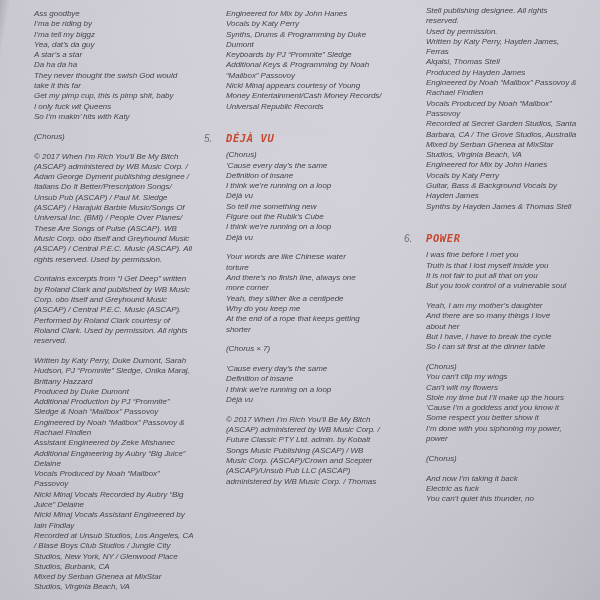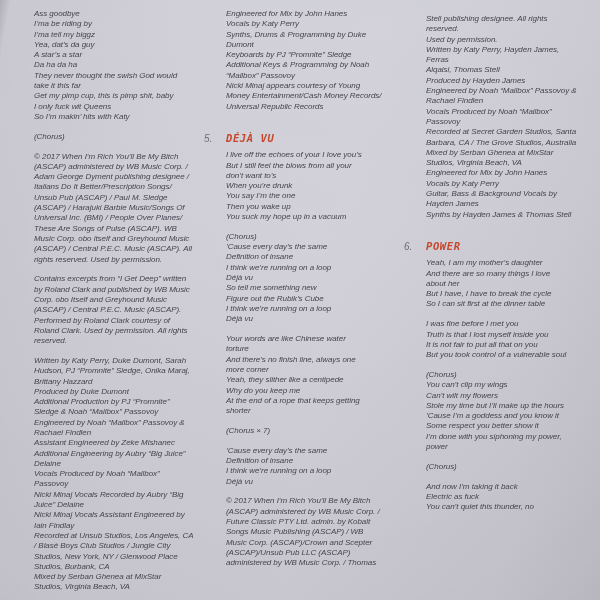--- a/index.html
+++ b/index.html
@@ -20,21 +20,21 @@
   }
   .col {
     position: absolute;
     font-size: 8px;
     line-height: 10.3px;
     letter-spacing: -0.05px;
   }
   .col p { margin: 0 0 9.5px 0; }
   .col-left   { left: 34px;  top: 9px;  width: 182px; }
   .col-middle { left: 204px; top: 9px;  width: 198px; padding-left: 22px; }
-  .col-right  { left: 404px; top: 14px;  width: 178px; padding-left: 22px; }
+  .col-right  { left: 404px; top: 6px;  width: 178px; padding-left: 22px; }
   .track-heading {
     position: relative;
     margin: 21px 0 5px 0;
   }
   .track-num {
     position: absolute;
     left: -22px;
     top: 1px;
     color: #6e6d77;
     font-size: 10px;
@@ -57,29 +57,28 @@
   <div class="col col-left">
       <p class="lyrics">Ass goodbye<br>I’ma be riding by<br>I’ma tell my biggz<br>Yea, dat’s da guy<br>A star’s a star<br>Da ha da ha<br>They never thought the swish God would<br>take it this far<br>Get my pimp cup, this is pimp shit, baby<br>I only fuck wit Queens<br>So I’m makin’ hits with Katy</p>
       <p class="lyrics">(Chorus)</p>
       <p class="credits">© 2017 When I’m Rich You’ll Be My Bitch<br>(ASCAP) administered by WB Music Corp. /<br>Adam George Dyment publishing designee /<br>Italians Do It Better/Prescription Songs/<br>Unsub Pub (ASCAP) / Paul M. Sledge<br>(ASCAP) / Harajuki Barbie Music/Songs Of<br>Universal Inc. (BMI) / People Over Planes/<br>These Are Songs of Pulse (ASCAP). WB<br>Music Corp. obo itself and Greyhound Music<br>(ASCAP) / Central P.E.C. Music (ASCAP). All<br>rights reserved. Used by permission.</p>
       <p class="credits">Contains excerpts from “I Get Deep” written<br>by Roland Clark and published by WB Music<br>Corp. obo Itself and Greyhound Music<br>(ASCAP) / Central P.E.C. Music (ASCAP).<br>Performed by Roland Clark courtesy of<br>Roland Clark. Used by permission. All rights<br>reserved.</p>
       <p class="credits">Written by Katy Perry, Duke Dumont, Sarah<br>Hudson, PJ “Promnite” Sledge, Onika Maraj,<br>Brittany Hazzard<br>Produced by Duke Dumont<br>Additional Production by PJ “Promnite”<br>Sledge &amp; Noah “Mailbox” Passovoy<br>Engineered by Noah “Mailbox” Passovoy &amp;<br>Rachael Findlen<br>Assistant Engineered by Zeke Mishanec<br>Additional Engineering by Aubry “Big Juice”<br>Delaine<br>Vocals Produced by Noah “Mailbox”<br>Passovoy<br>Nicki Minaj Vocals Recorded by Aubry “Big<br>Juice” Delaine<br>Nicki Minaj Vocals Assistant Engineered by<br>Iain Findlay<br>Recorded at Unsub Studios, Los Angeles, CA<br>/ Blasé Boys Club Studios / Jungle City<br>Studios, New York, NY / Glenwood Place<br>Studios, Burbank, CA<br>Mixed by Serban Ghenea at MixStar<br>Studios, Virginia Beach, VA</p>
     </div>
   <div class="col col-middle">
       <p class="credits">Engineered for Mix by John Hanes<br>Vocals by Katy Perry<br>Synths, Drums &amp; Programming by Duke<br>Dumont<br>Keyboards by PJ “Promnite” Sledge<br>Additional Keys &amp; Programming by Noah<br>“Mailbox” Passovoy<br>Nicki Minaj appears courtesy of Young<br>Money Entertainment/Cash Money Records/<br>Universal Republic Records</p>
       <div class="track-heading"><span class="track-num">5.</span><span class="track-title">DÉJÀ VU</span></div>
-      <p class="lyrics">I live off the echoes of your I love you’s<br>But I still feel the blows from all your<br>don’t want to’s<br>When you’re drunk<br>You say I’m the one<br>Then you wake up<br>You suck my hope up in a vacuum</p>
       <p class="lyrics">(Chorus)<br>’Cause every day’s the same<br>Definition of insane<br>I think we’re running on a loop<br>Déjà vu<br>So tell me something new<br>Figure out the Rubik’s Cube<br>I think we’re running on a loop<br>Déjà vu</p>
       <p class="lyrics">Your words are like Chinese water<br>torture<br>And there’s no finish line, always one<br>more corner<br>Yeah, they slither like a centipede<br>Why do you keep me<br>At the end of a rope that keeps getting<br>shorter</p>
       <p class="lyrics">(Chorus × 7)</p>
       <p class="lyrics">’Cause every day’s the same<br>Definition of insane<br>I think we’re running on a loop<br>Déjà vu</p>
       <p class="credits">© 2017 When I’m Rich You’ll Be My Bitch<br>(ASCAP) administered by WB Music Corp. /<br>Future Classic PTY Ltd. admin. by Kobalt<br>Songs Music Publishing (ASCAP) / WB<br>Music Corp. (ASCAP)/Crown and Scepter<br>(ASCAP)/Unsub Pub LLC (ASCAP)<br>administered by WB Music Corp. / Thomas</p>
     </div>
   <div class="col col-right">
       <p class="credits">Stell publishing designee. All rights reserved.<br>Used by permission.<br>Written by Katy Perry, Hayden James, Ferras<br>Alqaisi, Thomas Stell<br>Produced by Hayden James<br>Engineered by Noah “Mailbox” Passovoy &amp;<br>Rachael Findlen<br>Vocals Produced by Noah “Mailbox”<br>Passovoy<br>Recorded at Secret Garden Studios, Santa<br>Barbara, CA / The Grove Studios, Australia<br>Mixed by Serban Ghenea at MixStar<br>Studios, Virginia Beach, VA<br>Engineered for Mix by John Hanes<br>Vocals by Katy Perry<br>Guitar, Bass &amp; Background Vocals by<br>Hayden James<br>Synths by Hayden James &amp; Thomas Stell</p>
       <div class="track-heading"><span class="track-num">6.</span><span class="track-title">POWER</span></div>
+      <p class="lyrics">I was fine before I met you<br>Truth is that I lost myself inside you<br>It is not fair to put all that on you<br>But you took control of a vulnerable soul</p>
       <p class="lyrics">Yeah, I am my mother’s daughter<br>And there are so many things I love<br>about her<br>But I have, I have to break the cycle<br>So I can sit first at the dinner table</p>
-      <p class="lyrics">I was fine before I met you<br>Truth is that I lost myself inside you<br>It is not fair to put all that on you<br>But you took control of a vulnerable soul</p>
       <p class="lyrics">(Chorus)<br>You can’t clip my wings<br>Can’t wilt my flowers<br>Stole my time but I’ll make up the hours<br>’Cause I’m a goddess and you know it<br>Some respect you better show it<br>I’m done with you siphoning my power,<br>power</p>
       <p class="lyrics">(Chorus)</p>
       <p class="lyrics">And now I’m taking it back<br>Electric as fuck<br>You can’t quiet this thunder, no</p>
     </div>
 </div>
 
 </body></html>

